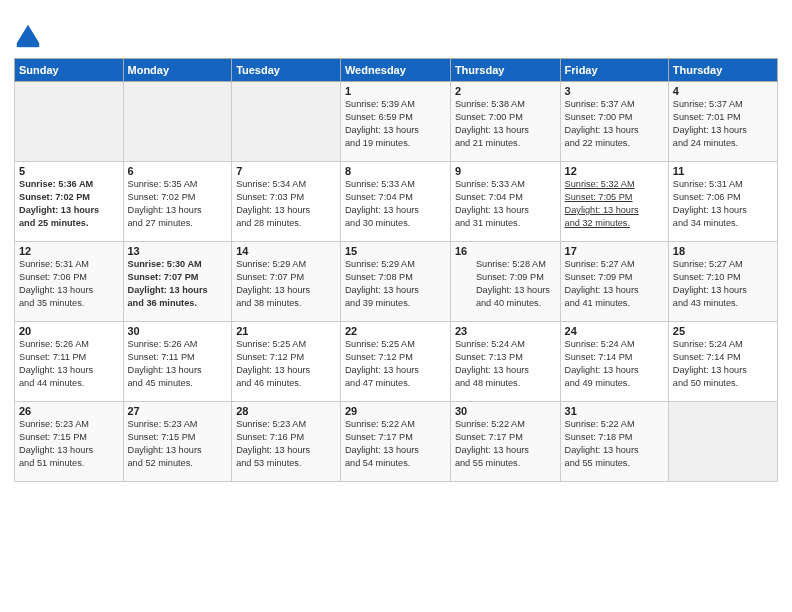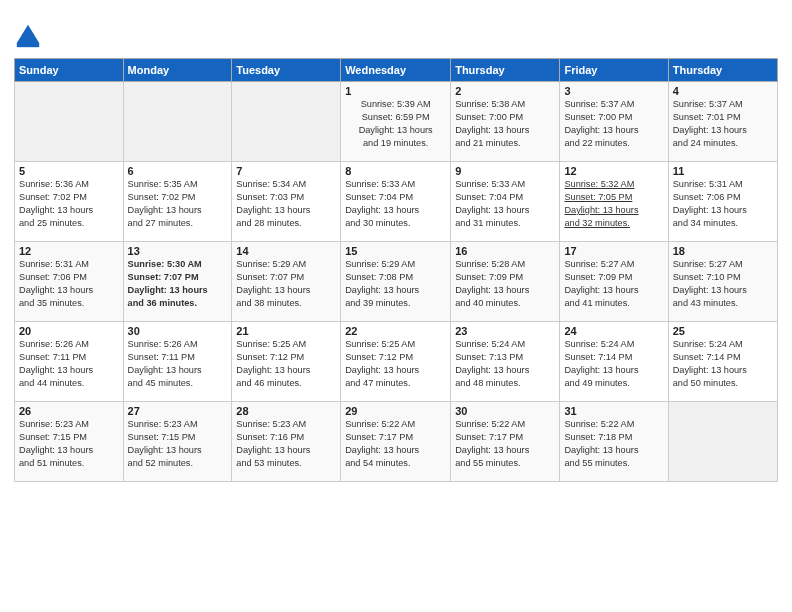--- a/index.html
+++ b/index.html
@@ -128,21 +128,21 @@
           <th>Thursday</th>
         </tr>
     </thead>
     <tbody id="calendar-body">
     <tr>
           <td class="empty-cell"></td>
           <td class="empty-cell"></td>
           <td class="empty-cell"></td>
           <td>
             <span class="day-num">1</span>
-            <div class="day-info" style="white-space: pre-line; text-align: center;">Sunrise: 5:39 AM
+            <div class="day-info" style="white-space: pre-line;">Sunrise: 5:39 AM
 Sunset: 6:59 PM
 Daylight: 13 hours
 and 19 minutes.</div>
           </td>
           <td>
             <span class="day-num">2</span>
             <div class="day-info" style="white-space: pre-line;">Sunrise: 5:38 AM
 Sunset: 7:00 PM
 Daylight: 13 hours
 and 21 minutes.</div>
@@ -158,21 +158,21 @@
             <span class="day-num">4</span>
             <div class="day-info" style="white-space: pre-line;">Sunrise: 5:37 AM
 Sunset: 7:01 PM
 Daylight: 13 hours
 and 24 minutes.</div>
           </td>
         </tr>
         <tr>
           <td>
             <span class="day-num">5</span>
-            <div class="day-info" style="white-space: pre-line;">Sunrise: 5:36 AM
+            <div class="day-info" style="white-space: pre-line; font-weight: bold;">Sunrise: 5:36 AM
 Sunset: 7:02 PM
 Daylight: 13 hours
 and 25 minutes.</div>
           </td>
           <td>
             <span class="day-num">6</span>
             <div class="day-info" style="white-space: pre-line;">Sunrise: 5:35 AM
 Sunset: 7:02 PM
 Daylight: 13 hours
 and 27 minutes.</div>
@@ -237,21 +237,21 @@
           </td>
           <td>
             <span class="day-num">15</span>
             <div class="day-info" style="white-space: pre-line;">Sunrise: 5:29 AM
 Sunset: 7:08 PM
 Daylight: 13 hours
 and 39 minutes.</div>
           </td>
           <td>
             <span class="day-num">16</span>
-            <div class="day-info" style="white-space: pre-line;">Sunrise: 5:28 AM
+            <div class="day-info" style="white-space: pre-line; margin-left: 21px;">Sunrise: 5:28 AM
 Sunset: 7:09 PM
 Daylight: 13 hours
 and 40 minutes.</div>
           </td>
           <td>
             <span class="day-num">17</span>
             <div class="day-info" style="white-space: pre-line;">Sunrise: 5:27 AM
 Sunset: 7:09 PM
 Daylight: 13 hours
 and 41 minutes.</div>

